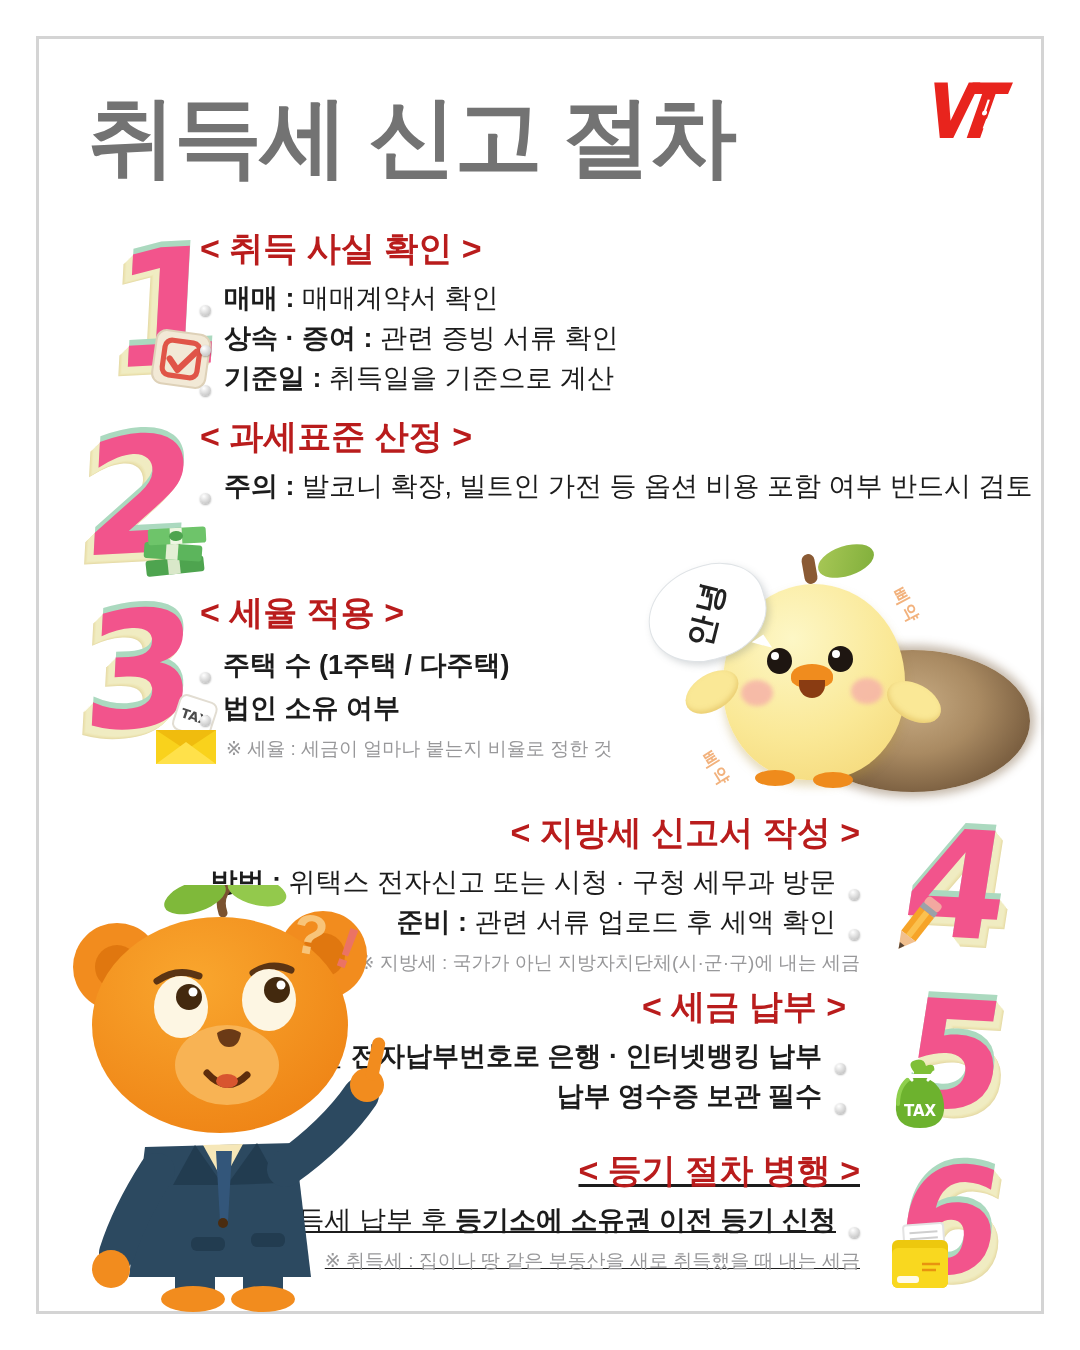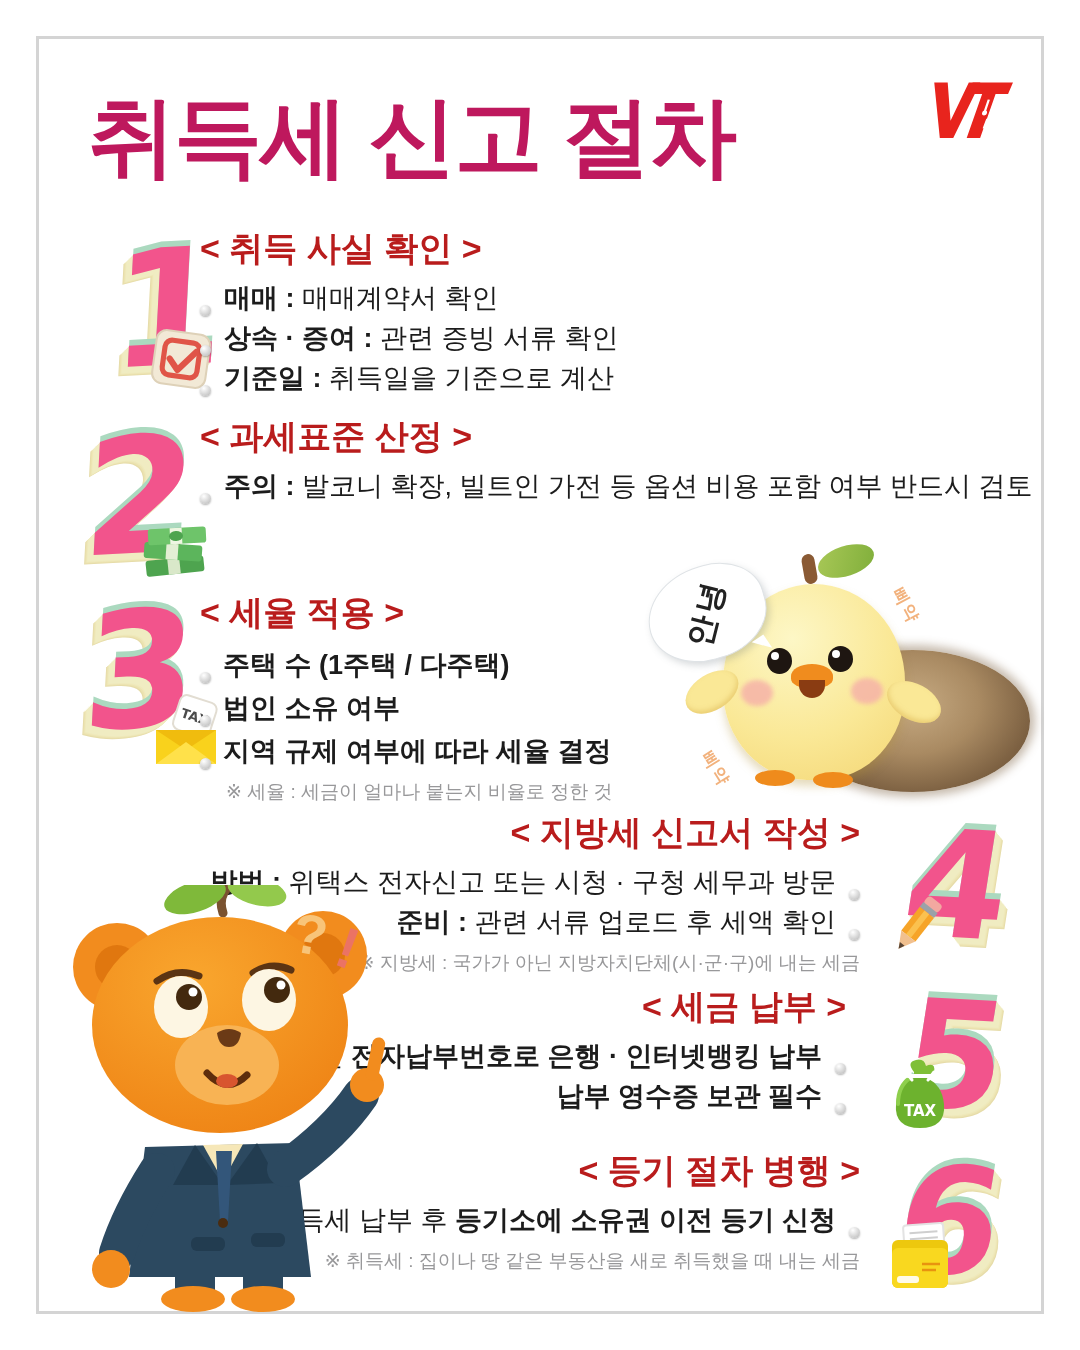--- a/index.html
+++ b/index.html
@@ -2,21 +2,21 @@
 <html><head>
 <meta charset="utf-8">
 <title>취득세 신고 절차</title>
 <style>
   html,body{margin:0;padding:0;}
   body{
     width:1080px;height:1350px;position:relative;background:#ffffff;
     font-family:"Liberation Sans","DejaVu Sans",sans-serif;color:#1c1c1c;overflow:hidden;
   }
   .frame{position:absolute;left:36px;top:36px;right:36px;bottom:36px;border:3px solid #d4d4d4;background:#ffffff;}
-  .title{position:absolute;left:88px;top:78px;font-size:88px;font-weight:800;letter-spacing:-2px;color:#be185d;}
+  .title{position:absolute;left:88px;top:78px;font-size:88px;font-weight:800;letter-spacing:-2px;color:#737373;}
   .logo{position:absolute;left:918px;top:76px;width:96px;height:80px;}
 
   
   .num{position:absolute;font-family:"DejaVu Sans",sans-serif;font-weight:800;color:#f2548c;line-height:1;}
   .numL{transform:skewX(-6deg) rotate(-3deg);
     text-shadow:0 -6px 0 #abd9bf,-1px 1px 0 #f0ecc2,-2px 2px 0 #f0ecc2,-3px 3px 0 #f0ecc2,-4px 4px 0 #f0ecc2,
       -5px 5px 0 #f0ecc2,-6px 6px 0 #f0ecc2,-7px 7px 0 #efe9bb,-8px 8px 0 #ece3b1,-9px 9px 0 #e6dca9;}
   .numR{transform:skewX(-6deg) rotate(3deg);
     text-shadow:0 -6px 0 #abd9bf,1px 1px 0 #f0ecc2,2px 2px 0 #f0ecc2,3px 3px 0 #f0ecc2,4px 4px 0 #f0ecc2,
       5px 5px 0 #f0ecc2,6px 6px 0 #f0ecc2,7px 7px 0 #efe9bb,8px 8px 0 #ece3b1,9px 9px 0 #e6dca9;}
@@ -193,24 +193,20 @@
 <div class="sec left sec3" style="left:200px;top:590px;">
   <div class="heading">&lt; 세율 적용 &gt;</div>
   <div class="row">
     <span class="dot"></span>
     <span><span class="r"></span><span class="b">주택 수 (1주택 / 다주택)</span><span class="r"></span></span>
   </div>
   <div class="row">
     <span class="dot"></span>
     <span><span class="r"></span><span class="b">법인 소유 여부</span><span class="r"></span></span>
   </div>
-  <div class="row">
-    <span class="dot"></span>
-    <span><span class="r"></span><span class="b">지역 규제 여부에 따라 세율 결정</span><span class="r"></span></span>
-  </div>
   <div class="footnote">※ 세율 : 세금이 얼마나 붙는지 비율로 정한 것</div>
 </div>
 
 <div class="sec right" style="right:220px;top:810px;">
   <div class="heading">&lt; 지방세 신고서 작성 &gt;</div>
   <div class="row">
     <span class="dot"></span>
     <span><span class="r"></span><span class="b">방법 : </span><span class="r">위택스 전자신고 또는 시청 · 구청 세무과 방문</span></span>
   </div>
   <div class="row">
@@ -225,21 +221,21 @@
   <div class="row">
     <span class="dot"></span>
     <span><span class="r">발급된 </span><span class="b">전자납부번호로 은행 · 인터넷뱅킹 납부</span><span class="r"></span></span>
   </div>
   <div class="row">
     <span class="dot"></span>
     <span><span class="r"></span><span class="b">납부 영수증 보관 필수</span><span class="r"></span></span>
   </div>
 </div>
 
-<div class="sec right" style="right:220px;top:1148px;">
+<div class="sec right" style="right:220px;top:1148px;text-decoration:underline;">
   <div class="heading">&lt; 등기 절차 병행 &gt;</div>
   <div class="row">
     <span class="dot"></span>
     <span><span class="r">취득세 납부 후 </span><span class="b">등기소에 소유권 이전 등기 신청</span><span class="r"></span></span>
   </div>
   <div class="footnote">※  취득세 : 집이나 땅 같은 부동산을 새로 취득했을 때 내는 세금</div>
 </div>
 
 <div class="chick">
   <div class="nest"></div>

